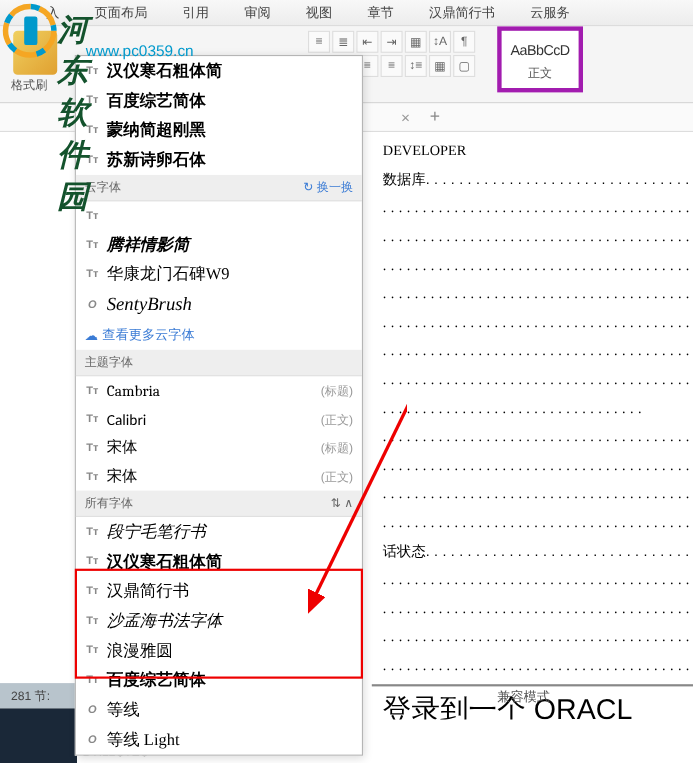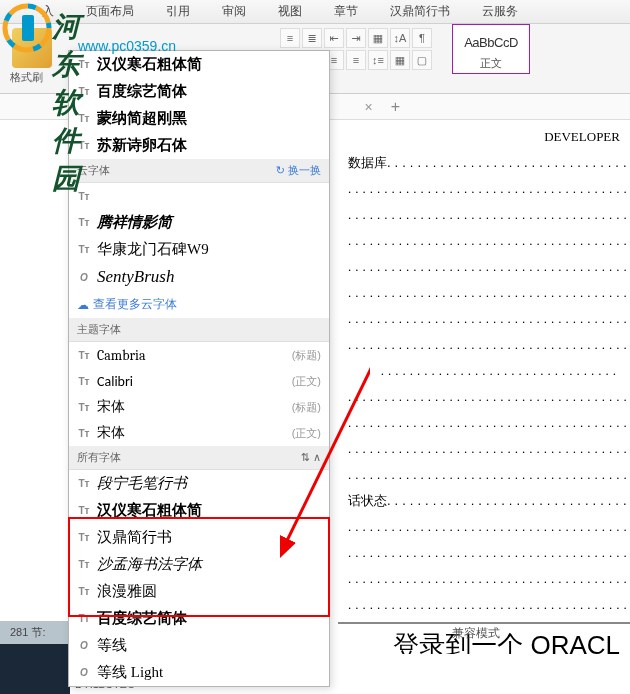--- a/index.html
+++ b/index.html
@@ -19,30 +19,30 @@
 .fmt-brush { font-size: 11px; color: #555; margin-top: 2px; margin-left: 6px; }
 
 .font-box { width: 160px; display: flex; align-items: center; padding-top: 6px; margin-left: 2px; }
 .font-ctrl { display: flex; gap: 3px; align-items: center; color: #888; font-size: 13px; }
 .font-ctrl .sep { color: #ccc; }
 
 .para-group { margin-left: 50px; padding-top: 4px; }
 .para-row { display: flex; gap: 2px; margin-bottom: 2px; }
 .para-btn { width: 20px; height: 20px; border: 1px solid #ddd; background: #fafafa; display: flex; align-items: center; justify-content: center; font-size: 11px; color: #666; }
 
-.style-box { margin-left: 20px; padding-top: 6px; width: 78px; text-align: center; border: 1px solid #a21caf; background: #fff; height: 50px; }
+.style-box { margin-left: 20px; padding-top: 6px; width: 78px; text-align: center; border: 4px solid #a21caf; background: #fff; height: 60px; }
 .style-prev { font-size: 13px; color: #333; letter-spacing: -0.5px; padding-top: 4px; }
 .style-name { font-size: 11px; color: #555; margin-top: 6px; }
 
 .doc-tabs { position: absolute; top: 94px; left: 0; right: 0; height: 26px; background: #fafafa; border-bottom: 1px solid #ddd; display: flex; align-items: center; }
 .doc-tab { padding: 0 10px; display: flex; align-items: center; gap: 6px; }
 .tab-x { color: #999; font-size: 14px; }
 .tab-plus { color: #888; font-size: 16px; margin-left: 8px; }
 
-.doc-area { position: absolute; top: 120px; left: 338px; right: 0; bottom: 40px; background: #fff; padding: 4px 10px; overflow: hidden; text-align: right; }
+.doc-area { position: absolute; top: 120px; left: 338px; right: 0; bottom: 40px; background: #fff; padding: 4px 10px; overflow: hidden; }
 .doc-line { font-family: "SimSun", serif; font-size: 13px; line-height: 26px; white-space: nowrap; }
 .dots { letter-spacing: 4px; color: #000; }
 .big-text { font-size: 26px; font-family: "SimHei", sans-serif; margin-top: 10px; white-space: nowrap; }
 
 .font-dropdown { position: absolute; top: 50px; left: 68px; width: 262px; background: #fff; border: 1px solid #b5b5b5; box-shadow: 2px 2px 8px rgba(0,0,0,0.15); z-index: 50; }
 .fd-header { background: #eeeeee; padding: 4px 8px; font-size: 11px; color: #666; display: flex; justify-content: space-between; align-items: center; border-bottom: 1px solid #e0e0e0; }
 .fd-item { padding: 4px 8px; display: flex; align-items: center; gap: 6px; font-size: 15px; min-height: 26px; }
 .tt-icon { width: 14px; height: 14px; font-size: 10px; color: #888; display: flex; align-items: center; justify-content: center; font-weight: bold; }
 .tt-icon.o { font-style: italic; }
 .fd-tag { margin-left: auto; font-size: 11px; color: #999; }

